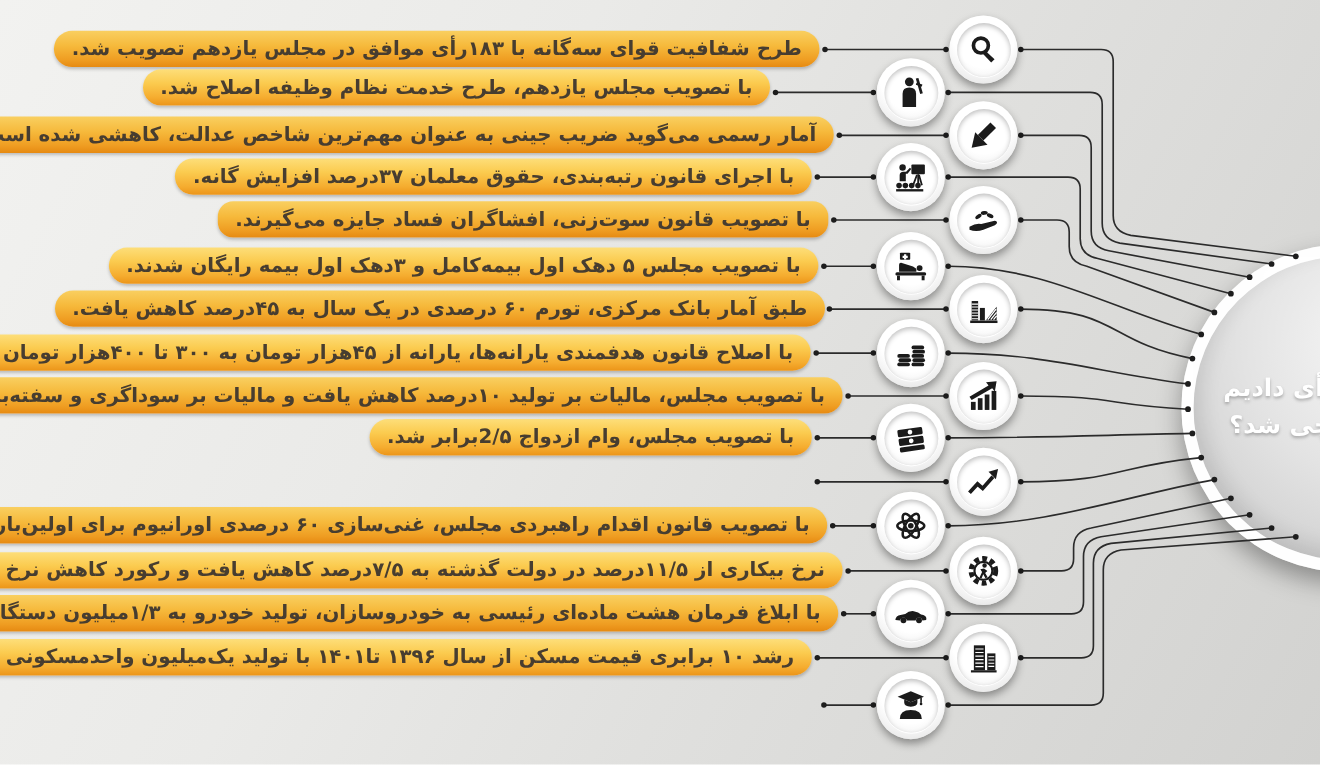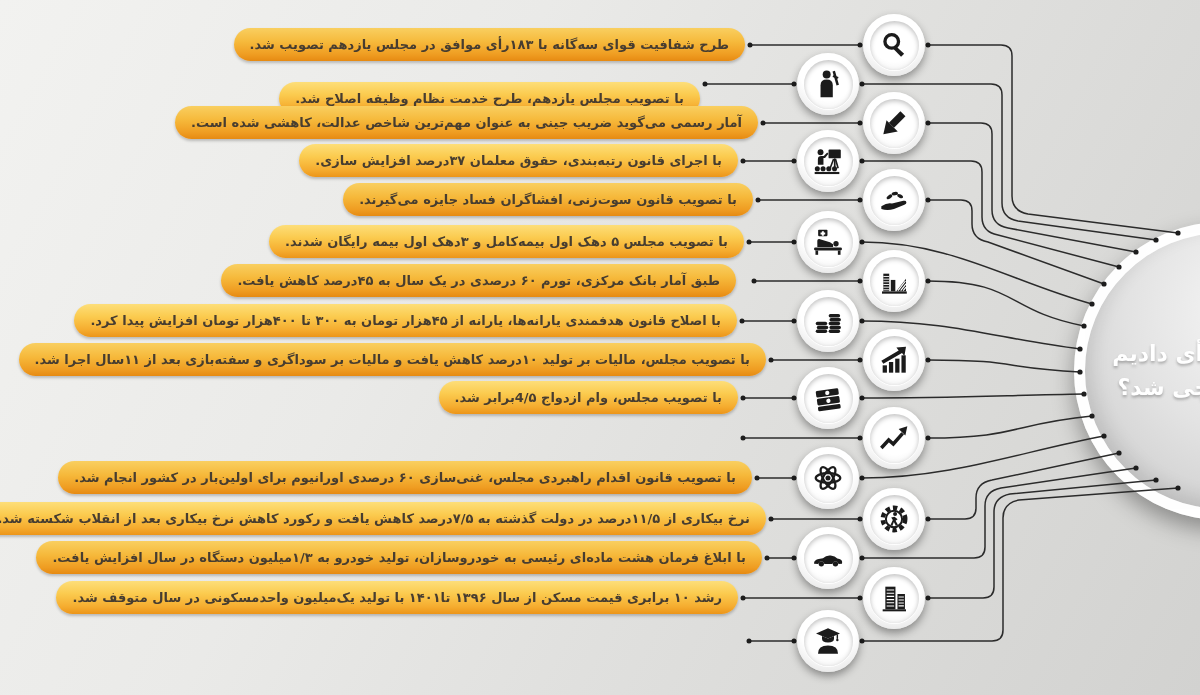--- a/index.html
+++ b/index.html
@@ -19,21 +19,21 @@
     width:130px;text-align:center;direction:rtl;color:#ffffff;
     font-size:22px;font-weight:bold;line-height:1.55;
     text-shadow:0 2px 3px rgba(0,0,0,.28);
   }
   .wires{position:absolute;left:0;top:0;pointer-events:none;}
   .wires path{fill:none;stroke:#2b2b2b;stroke-width:1.5;}
   .wires circle{fill:#1d1d1d;}
   .banner{
     position:absolute;height:33px;line-height:33px;padding:0 16px;border-radius:17px;
     background:linear-gradient(180deg,#FDDE79 0%,#FBCB4F 38%,#F5AC2F 78%,#EC9519 100%);
-    color:#473d30;font-weight:bold;font-size:13px;white-space:nowrap;direction:rtl;
+    color:#473d30;font-weight:bold;font-size:18px;white-space:nowrap;direction:rtl;
     box-shadow:0 2px 3px rgba(0,0,0,.22);
   }
   .banner:nth-of-type(even){
     background:linear-gradient(180deg,#F9CF60 0%,#F6B93B 42%,#EF9D22 80%,#E68A12 100%);
   }
   .icon-badge{
     position:absolute;width:62px;height:62px;border-radius:50%;
     background:radial-gradient(circle at 50% 30%,#ffffff 52%,#ededed 78%,#d9d9d9 100%);
     box-shadow:0 4px 8px rgba(0,0,0,.38);
     display:flex;align-items:center;justify-content:center;
@@ -152,29 +152,29 @@
       <circle cx="860" cy="598" r="2.5"></circle>
       <circle cx="928" cy="598" r="2.5"></circle>
       <circle cx="1156" cy="480" r="2.6"></circle>
       <circle cx="749" cy="641" r="2.5"></circle>
       <circle cx="794" cy="641" r="2.5"></circle>
       <circle cx="862" cy="641" r="2.5"></circle>
       <circle cx="1178" cy="488" r="2.6"></circle>
     </svg>
 
   <div class="banner" style="top:28px;right:455px;">طرح شفافیت قوای سه‌گانه با ۱۸۳رأی موافق در مجلس یازدهم تصویب شد.</div>
-  <div class="banner" style="top:82px;right:500px;">با تصویب مجلس یازدهم، طرح خدمت نظام وظیفه اصلاح شد.</div>
+  <div class="banner" style="top:63px;right:500px;">با تصویب مجلس یازدهم، طرح خدمت نظام وظیفه اصلاح شد.</div>
   <div class="banner" style="top:106px;right:442px;text-align:center;">آمار رسمی می‌گوید ضریب جینی به عنوان مهم‌ترین شاخص عدالت، کاهشی شده است.</div>
-  <div class="banner" style="top:144px;right:462px;">با اجرای قانون رتبه‌بندی، حقوق معلمان ۳۷درصد افزایش سازی.</div>
-  <div class="banner" style="top:183px;right:447px;">با تصویب قانون سوت‌زنی، افشاگران فساد جایزه می‌گیرند.</div>
+  <div class="banner" style="top:144px;right:462px;">با اجرای قانون رتبه‌بندی، حقوق معلمان ۳۷درصد افزایش گانه.</div>
+  <div class="banner" style="top:183px;right:447px;border-radius:14px;">با تصویب قانون سوت‌زنی، افشاگران فساد جایزه می‌گیرند.</div>
   <div class="banner" style="top:225px;right:456px;">با تصویب مجلس ۵ دهک اول بیمه‌کامل و ۳دهک اول بیمه رایگان شدند.</div>
-  <div class="banner" style="top:264px;right:464px;">طبق آمار بانک مرکزی، تورم ۶۰ درصدی در یک سال به ۴۵درصد کاهش یافت.</div>
+  <div class="banner" style="top:264px;right:450px;">طبق آمار بانک مرکزی، تورم ۶۰ درصدی در یک سال به ۴۵درصد کاهش یافت.</div>
   <div class="banner" style="top:304px;right:463px;">با اصلاح قانون هدفمندی یارانه‌ها، یارانه از ۴۵هزار تومان به ۳۰۰ تا ۴۰۰هزار تومان افزایش پیدا کرد.</div>
   <div class="banner" style="top:343px;right:434px;">با تصویب مجلس، مالیات بر تولید ۱۰درصد کاهش یافت و مالیات بر سوداگری و سفته‌بازی بعد از ۱۱سال اجرا شد.</div>
-  <div class="banner" style="top:381px;right:462px;">با تصویب مجلس، وام ازدواج 4/۵برابر شد.</div>
+  <div class="banner" style="top:381px;right:462px;">با تصویب مجلس، وام ازدواج 2/۵برابر شد.</div>
   <div class="banner" style="top:461px;right:448px;">با تصویب قانون اقدام راهبردی مجلس، غنی‌سازی ۶۰ درصدی اورانیوم برای اولین‌بار در کشور انجام شد.</div>
   <div class="banner" style="top:502px;right:434px;">نرخ بیکاری از ۱۱/۵درصد در دولت گذشته به ۷/۵درصد کاهش یافت و رکورد کاهش نرخ بیکاری بعد از انقلاب شکسته شد.</div>
   <div class="banner" style="top:541px;right:438px;">با ابلاغ فرمان هشت ماده‌ای رئیسی به خودروسازان، تولید خودرو به ۱/۳میلیون دستگاه در سال افزایش یافت.</div>
   <div class="banner" style="top:581px;right:462px;">رشد ۱۰ برابری قیمت مسکن از سال ۱۳۹۶ تا۱۴۰۱ با تولید یک‌میلیون واحدمسکونی در سال متوقف شد.</div>
 
   <div class="icon-badge" style="left:863px;top:14px;">
       <div class="icon-in">
     <svg width="32" height="32" viewBox="0 0 24 24">
           <circle cx="10.3" cy="9.3" r="5.1" fill="none" stroke="#1b1b1b" stroke-width="2.5"></circle>
           <path class="g" d="M13.7 13.2 L19.6 18.6 L17.3 20.9 L11.8 15.1 Z"></path>

